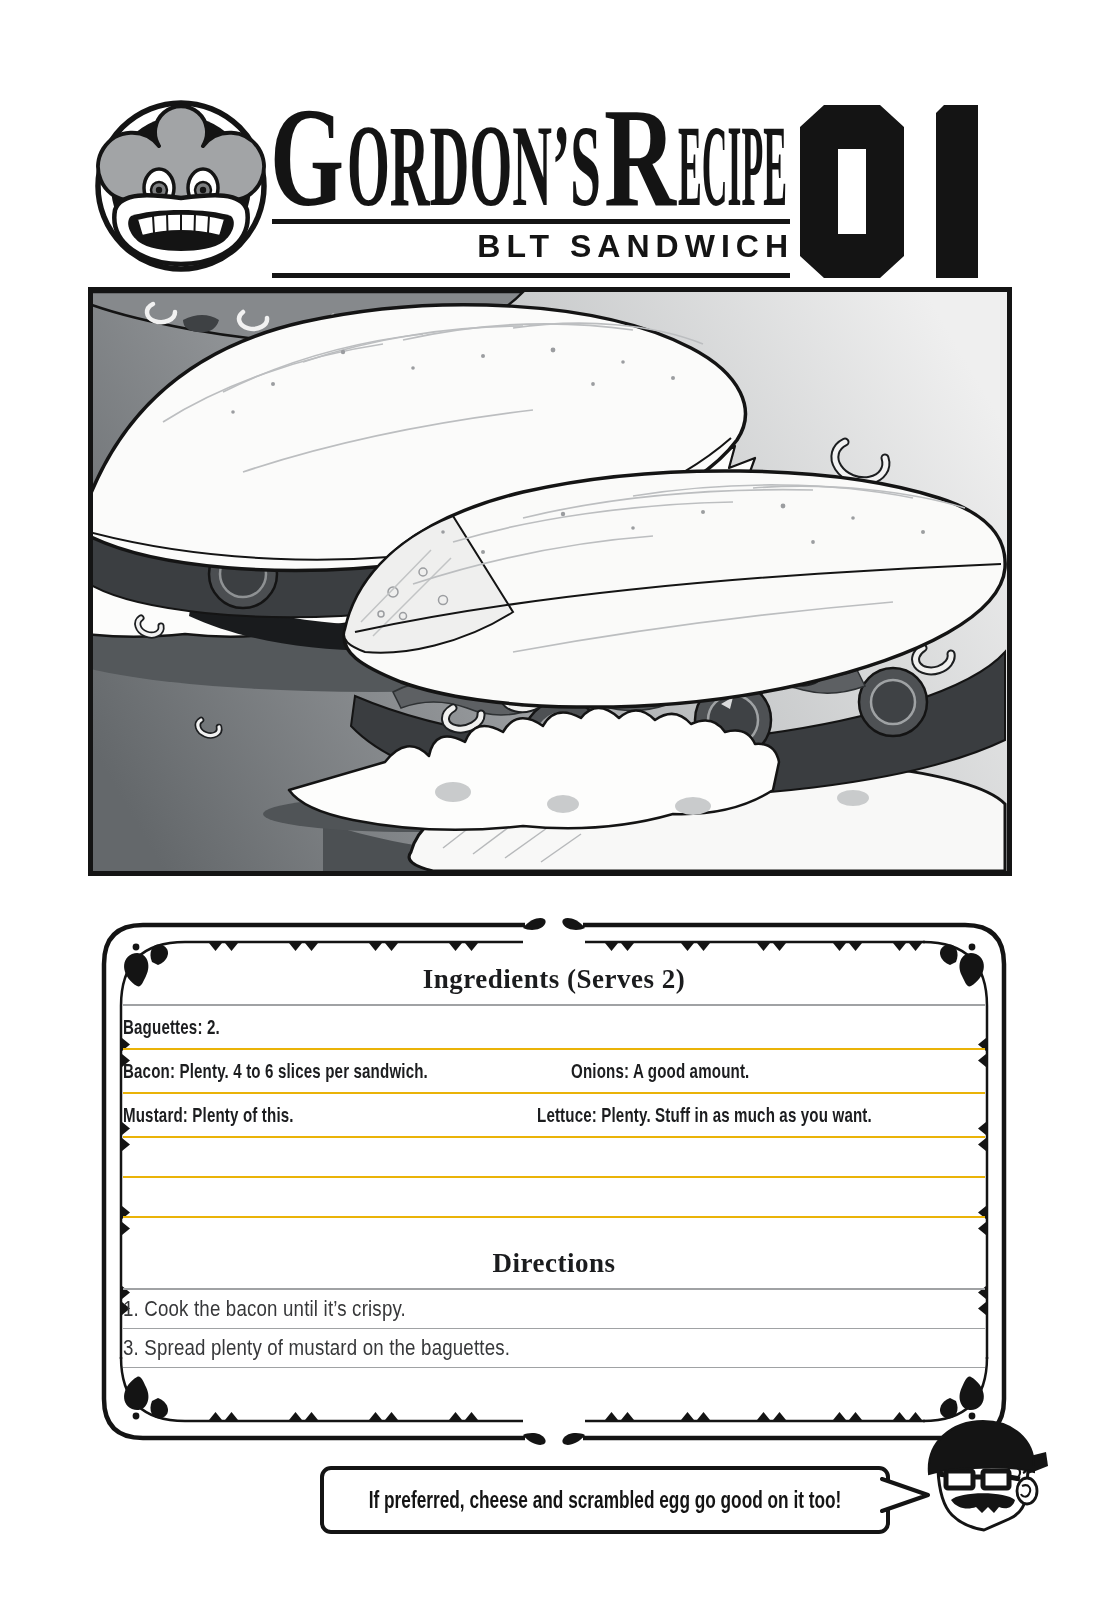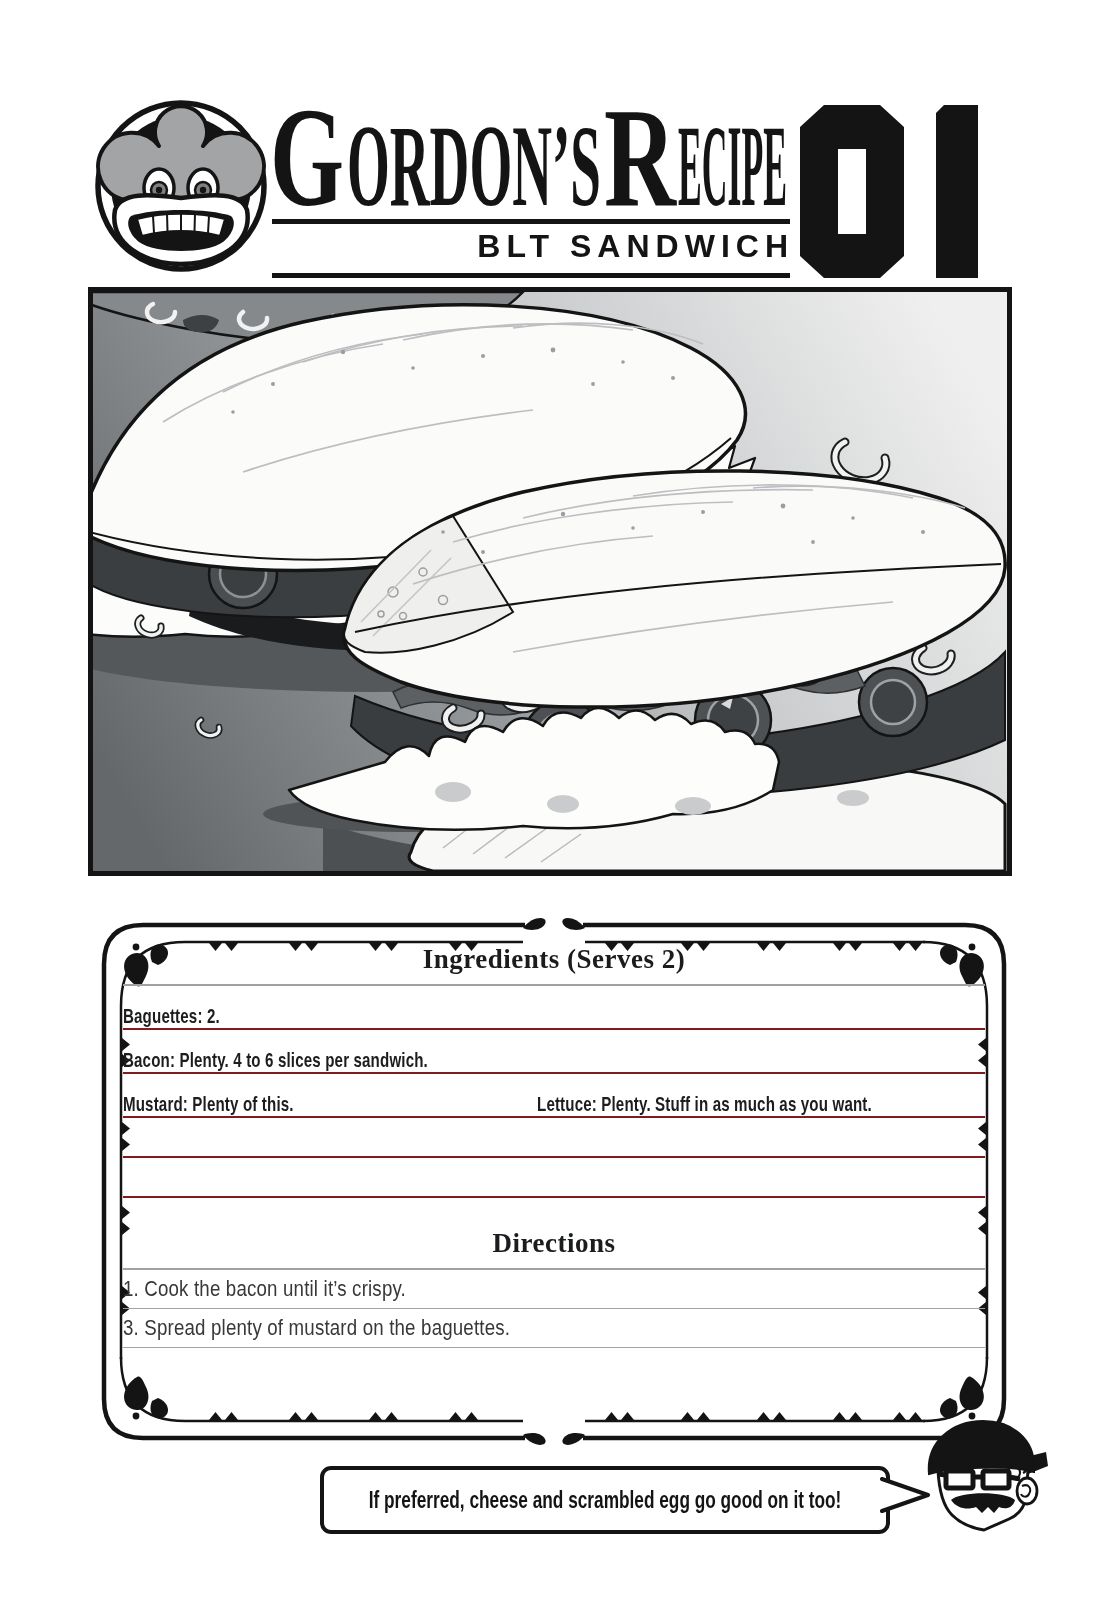--- a/index.html
+++ b/index.html
@@ -23,23 +23,23 @@
   
   .artwork { position:absolute; left:88px; top:287px; width:924px; height:589px;
     border:5px solid #141414; background:#cfcfcf; }
   .artwork svg { display:block; width:914px; height:579px; }
 
   
   .card { position:absolute; left:97px; top:918px; width:914px; height:527px; background:#ffffff; }
   .card-frame { position:absolute; left:0; top:0; width:914px; height:527px; }
   .card-content { position:absolute; left:26px; right:26px; top:24px; }
   .sec-title { text-align:center; font-family:"Liberation Serif", serif; font-weight:700;
-    font-size:27px; letter-spacing:0.5px; color:#1b1c1e; line-height:34px; }
+    font-size:27px; letter-spacing:0.5px; color:#1b1c1e; line-height:34px;margin-top:20px; }
   .thin-rule { height:0; border-top:2px solid #a0a2a4; margin-top:8px; }
-  .ing-row { display:flex; align-items:flex-end; height:44px; border-bottom:2px solid #7f1d1d; }
+  .ing-row { display:flex; align-items:center; height:44px; border-bottom:2px solid #eab308; }
   .ing-row.empty { height:40px; }
   .cell { display:block; white-space:nowrap; }
   .cell-inner { display:inline-block; transform:scaleX(0.72); transform-origin:0 50%;
     font-size:21px; font-weight:700; letter-spacing:0.2px; color:#1c1d1f; }
   .cell.left { width:52%; }
   .cell.right { flex:1; }
   .dir-title { margin-top:28px; }
   .step-row { display:flex; align-items:center; height:39px; border-bottom:1.8px solid #a0a2a4; white-space:nowrap; }
   .step-inner { display:inline-block; transform:scaleX(0.85); transform-origin:0 50%;
     font-size:22px; font-weight:400; color:#37383a; letter-spacing:0.2px; }
@@ -263,20 +263,21 @@
 
     <div class="card-content">
       <h2 class="sec-title">Ingredients (Serves 2)</h2>
       <div class="thin-rule"></div>
 
       <div class="ing-row">
         <span class="cell left"><span class="cell-inner">Baguettes: 2.</span></span>
       </div>
       <div class="ing-row">
         <span class="cell left"><span class="cell-inner">Bacon: Plenty. 4 to 6 slices per sandwich.</span></span>
+        <span class="cell right"><span class="cell-inner">Onions: A good amount.</span></span>
       </div>
       <div class="ing-row">
         <span class="cell right"><span class="cell-inner">Mustard: Plenty of this.</span></span>
         <span class="cell left"><span class="cell-inner">Lettuce: Plenty. Stuff in as much as you want.</span></span>
       </div>
       <div class="ing-row empty"></div>
       <div class="ing-row empty"></div>
 
       <h2 class="sec-title dir-title">Directions</h2>
       <div class="thin-rule"></div>

